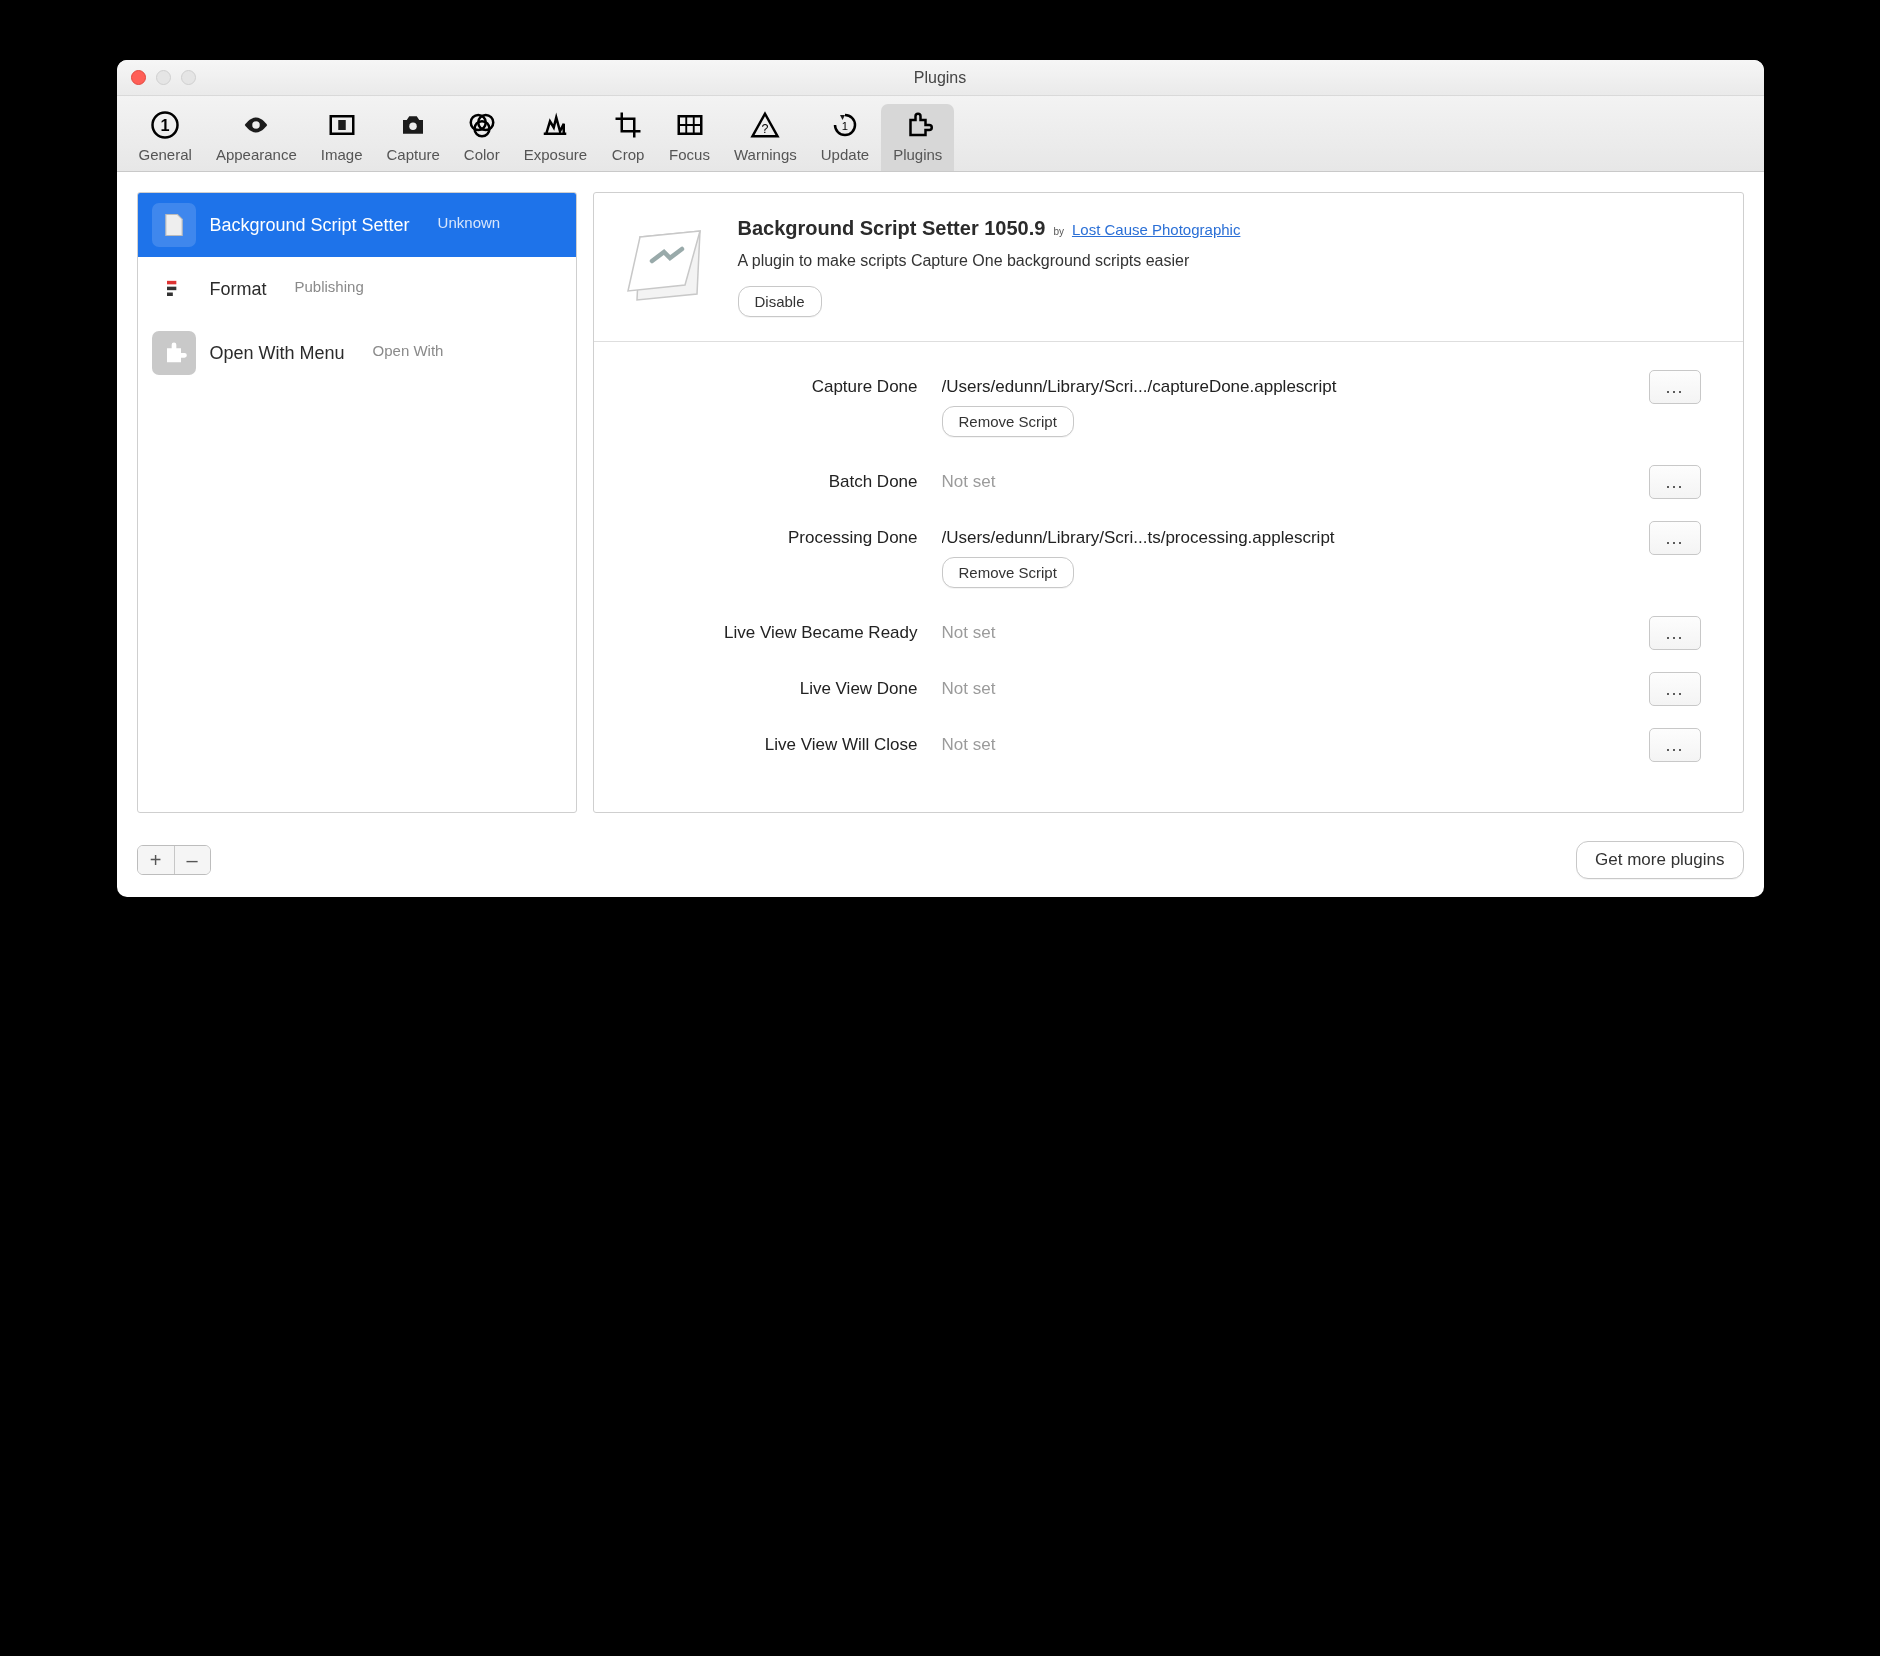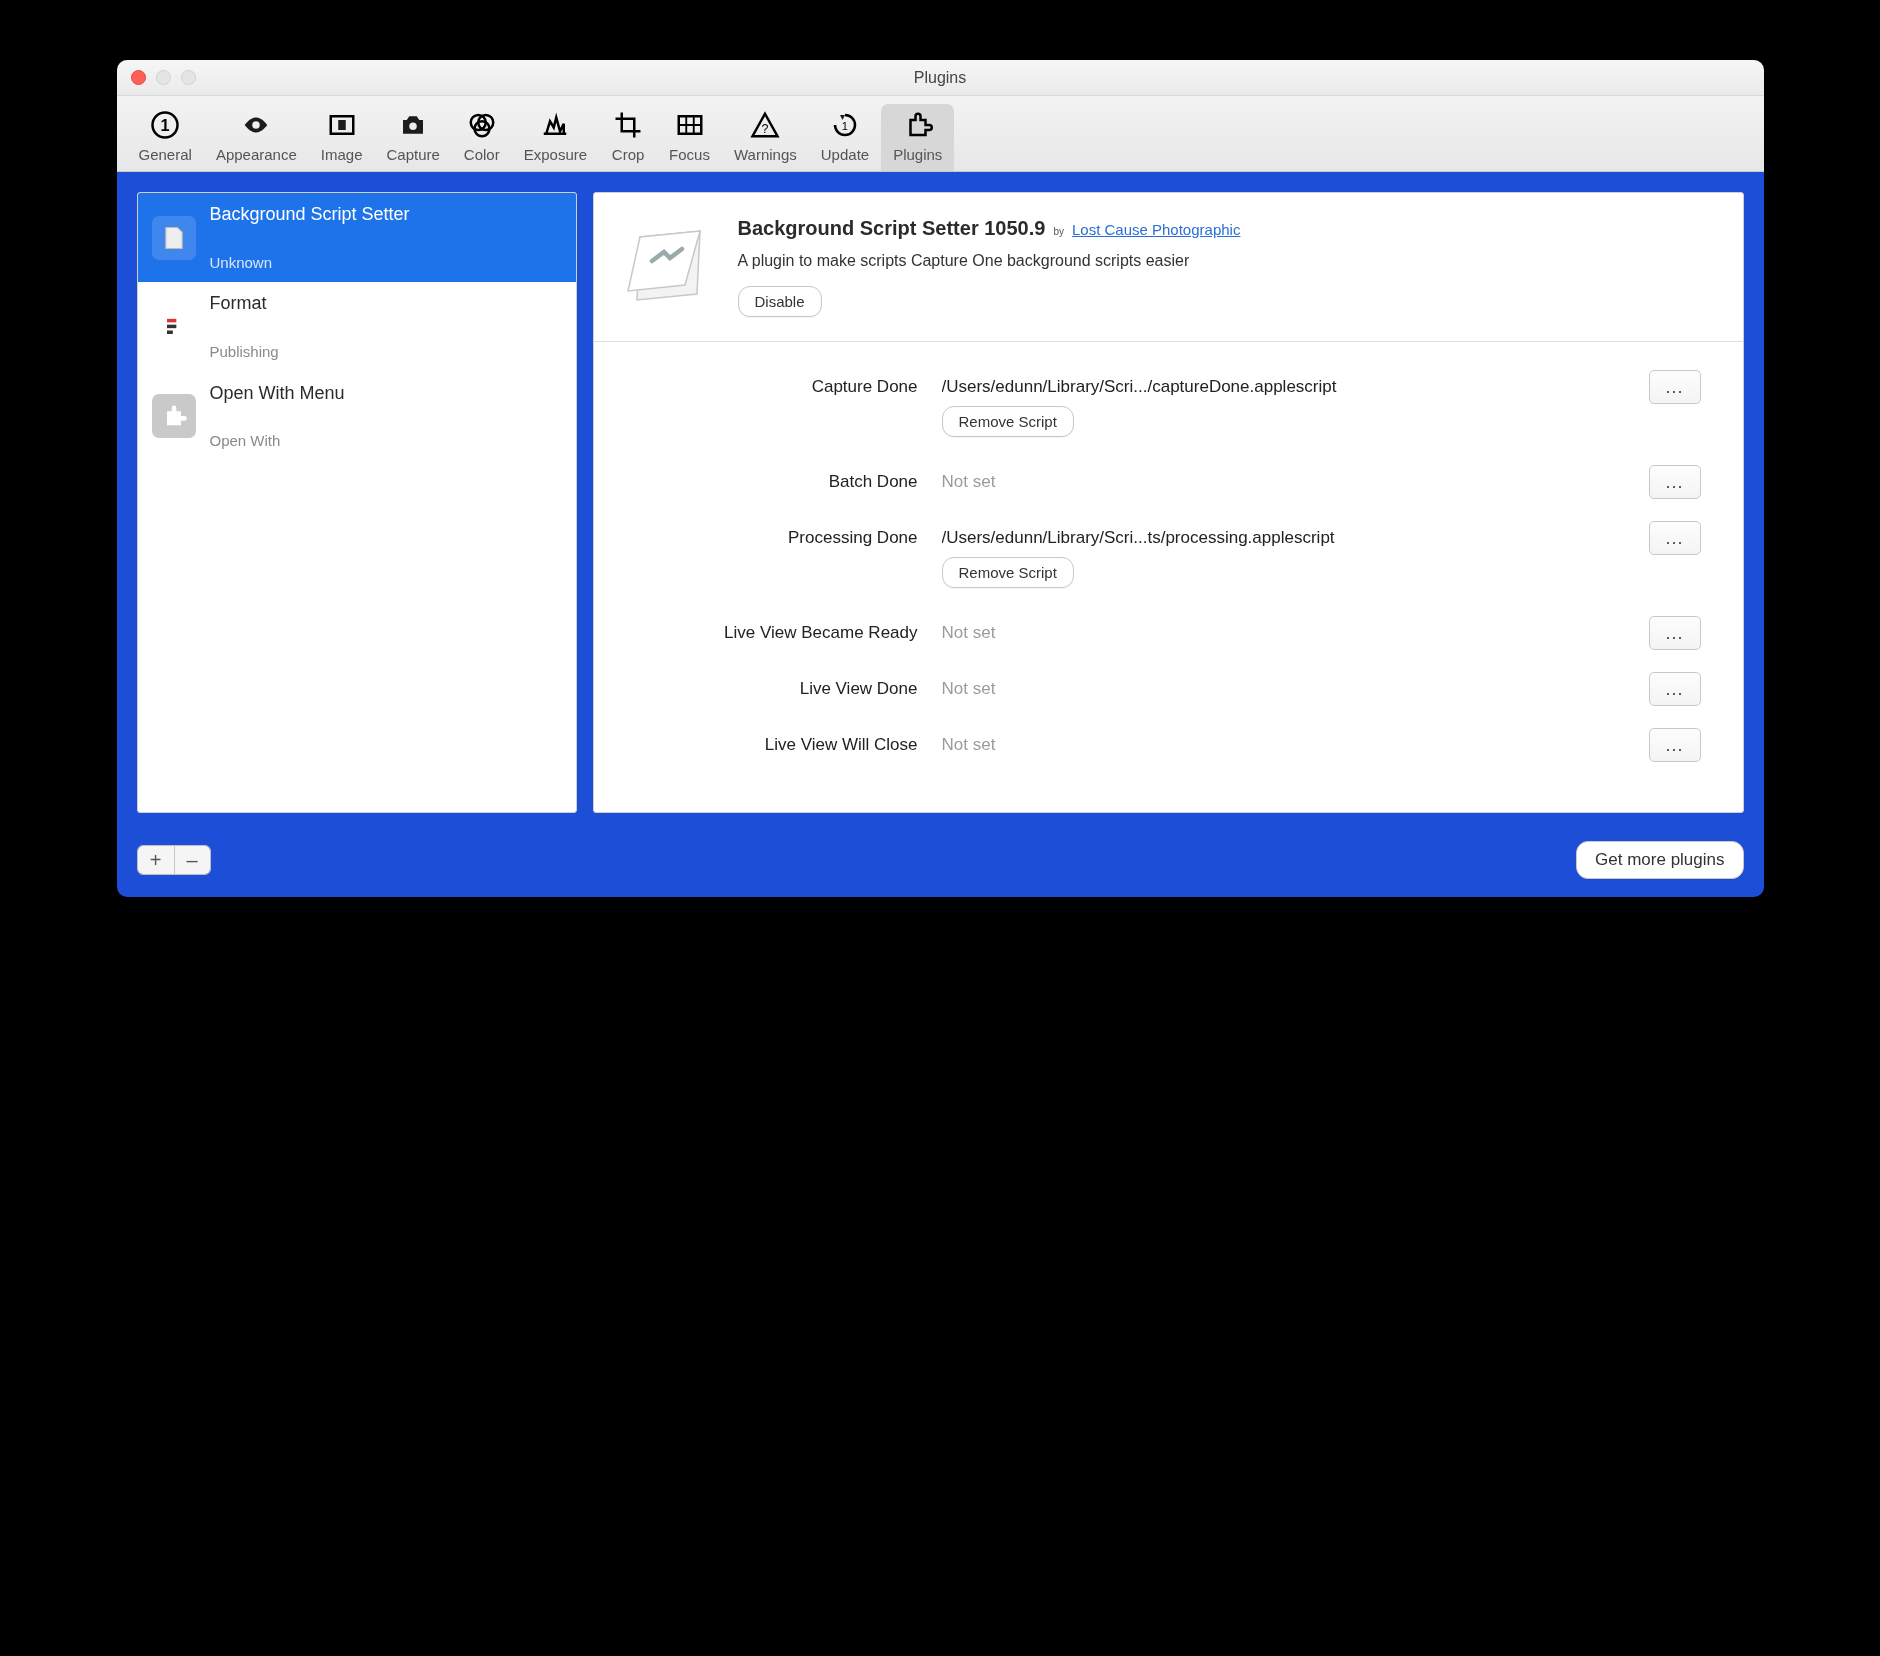--- a/index.html
+++ b/index.html
@@ -10,21 +10,21 @@
       color: #2b2b2b;
       width: 1880px;
       height: 1656px;
       display:flex;
       align-items:flex-start;
       justify-content:center;
       padding-top:60px;
     }
     .window {
       width: 1647px;
-      background: #1d4ed8;
+      background: #ffffff;
       border-radius: 10px;
       box-shadow: 0 30px 70px rgba(0,0,0,.55);
       overflow: hidden;
       display:flex;
       flex-direction:column;
     }
     
     .titlebar {
       height: 36px;
       display:flex;
@@ -89,21 +89,21 @@
     .side-item {
       display:flex;
       align-items:center;
       gap:14px;
       padding:10px 14px;
     }
     .side-item.selected {
       background:#1e73ea;
       color:#fff;
     }
-    .side-item .texts { display:flex; flex-direction:column; line-height:1.25;gap:28px; }
+    .side-item .texts { display:flex; flex-direction:row; line-height:1.25;gap:28px; }
     .side-item .item-title { font-size:18px; }
     .side-item .item-sub { font-size:15px; color:#8a8a8a; }
     .side-item.selected .item-sub { color:#d8e6fb; }
     .side-ic {
       width:44px; height:44px;
       background:#c9c9c9;
       border-radius:7px;
       display:flex; align-items:center; justify-content:center;
     }
     .side-item.selected .side-ic { background:rgba(255,255,255,.15); }

